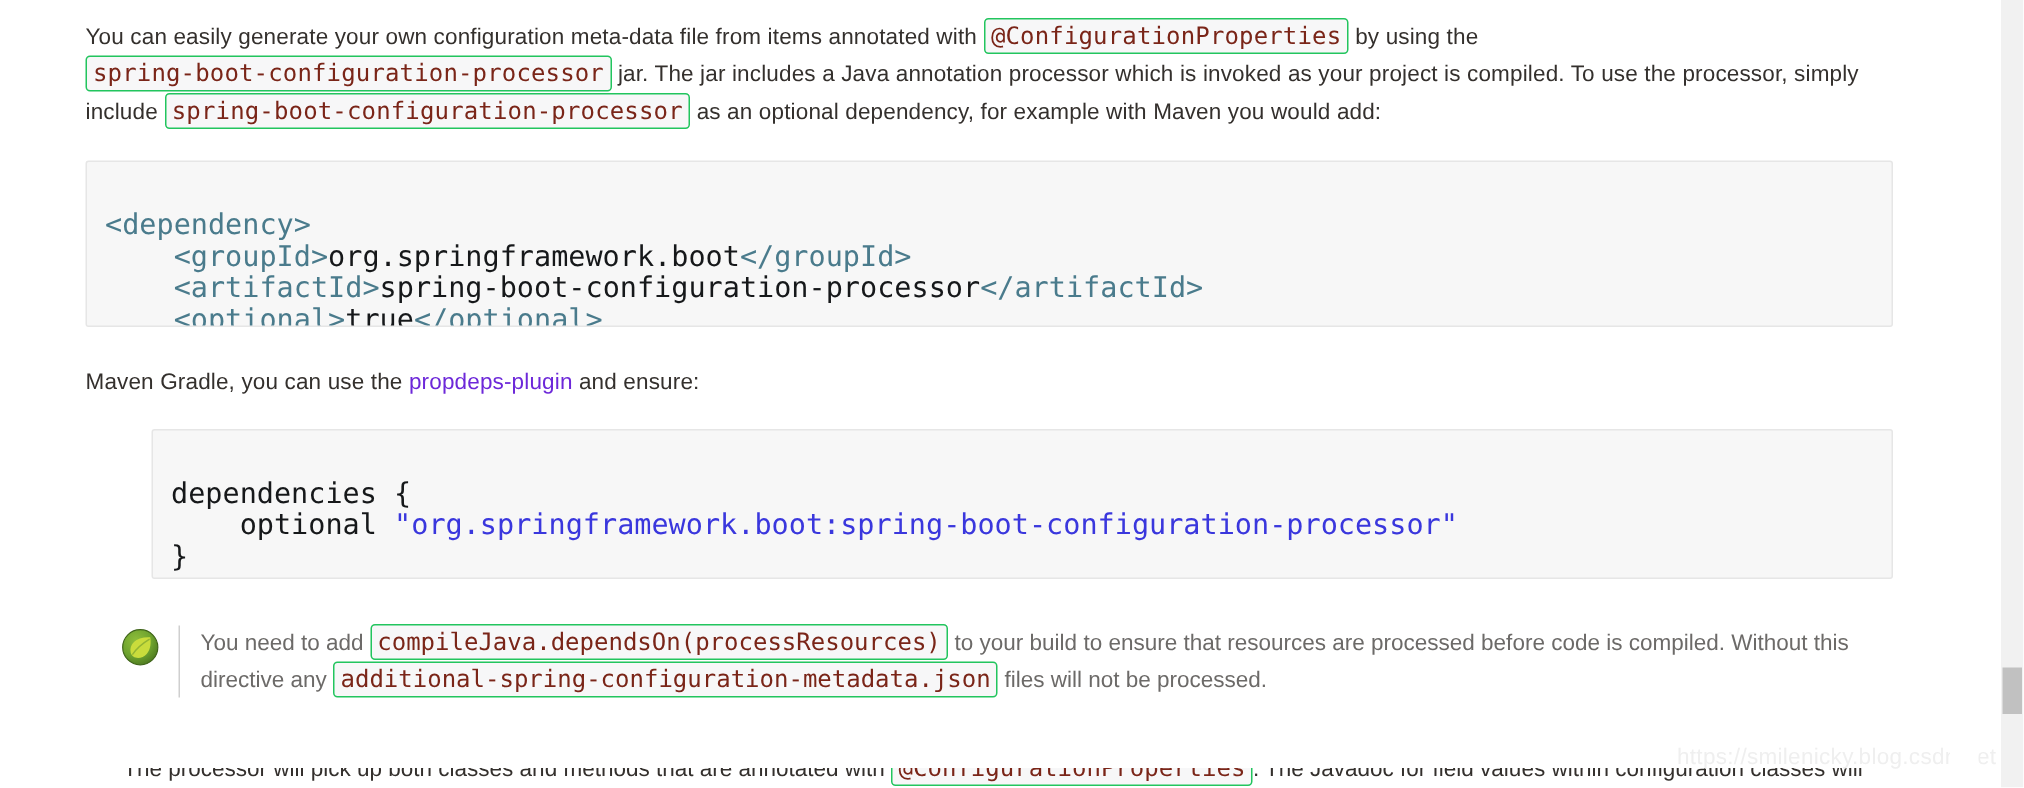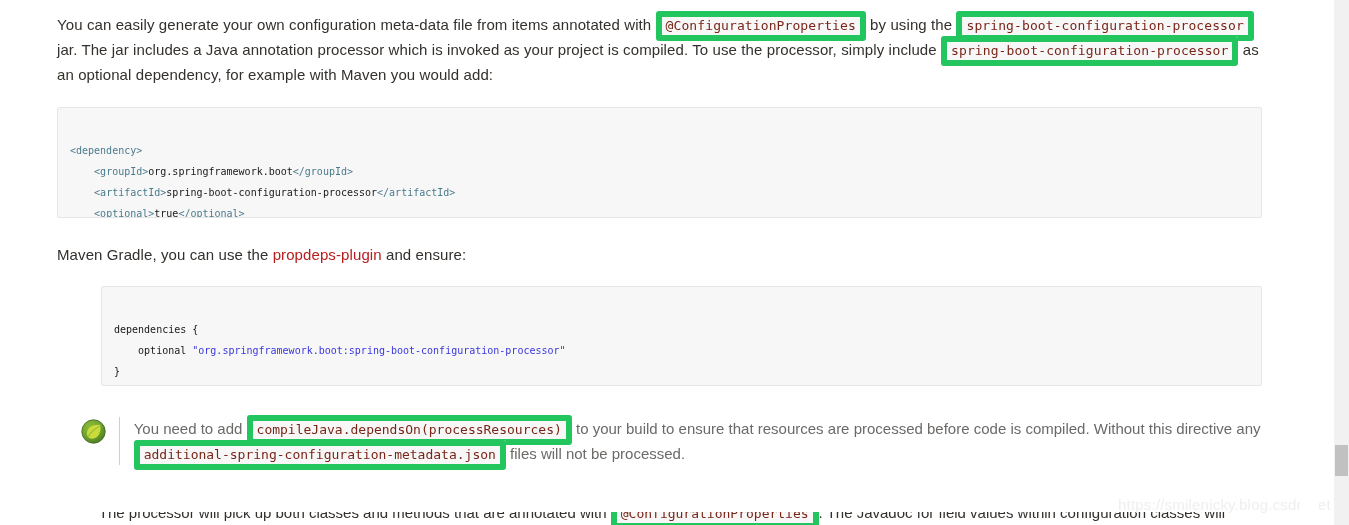--- a/index.html
+++ b/index.html
@@ -35,42 +35,42 @@
   p.para {
     margin: 0;
     font-size: 15px;
     line-height: 25px;
     color: #34302d;
     letter-spacing: 0.1px;
   }
 
   code.inline {
     font-family: "DejaVu Sans Mono", "Liberation Mono", monospace;
-    font-size: 13.0px;
+    font-size: 16px;
     color: #7a2518;
     background: #f7f7f8;
-    border: 6px solid #22c55e;
+    border: 1px solid #22c55e;
     border-radius: 3px;
     padding: 1px 4px 2px 4px;
     white-space: nowrap;
     line-height: 1;
   }
 
   a.link {
-    color: #b91c1c;
+    color: #6d28d9;
     text-decoration: none;
   }
 
   .codeblock {
     background: #f7f7f7;
     border: 1px solid #e6e6e6;
     border-radius: 2px;
     padding: 11px 12px 12px 12px;
     font-family: "DejaVu Sans Mono", "Liberation Mono", monospace;
-    font-size: 10px;
+    font-size: 19px;
     line-height: 21px;
     color: #1d1d1d;
     white-space: pre;
     overflow: hidden;
   }
 
   .tag { color: #4a7b8c; }
   .str { color: #3a37dd; }
   .plain { color: #16181a; }
 

